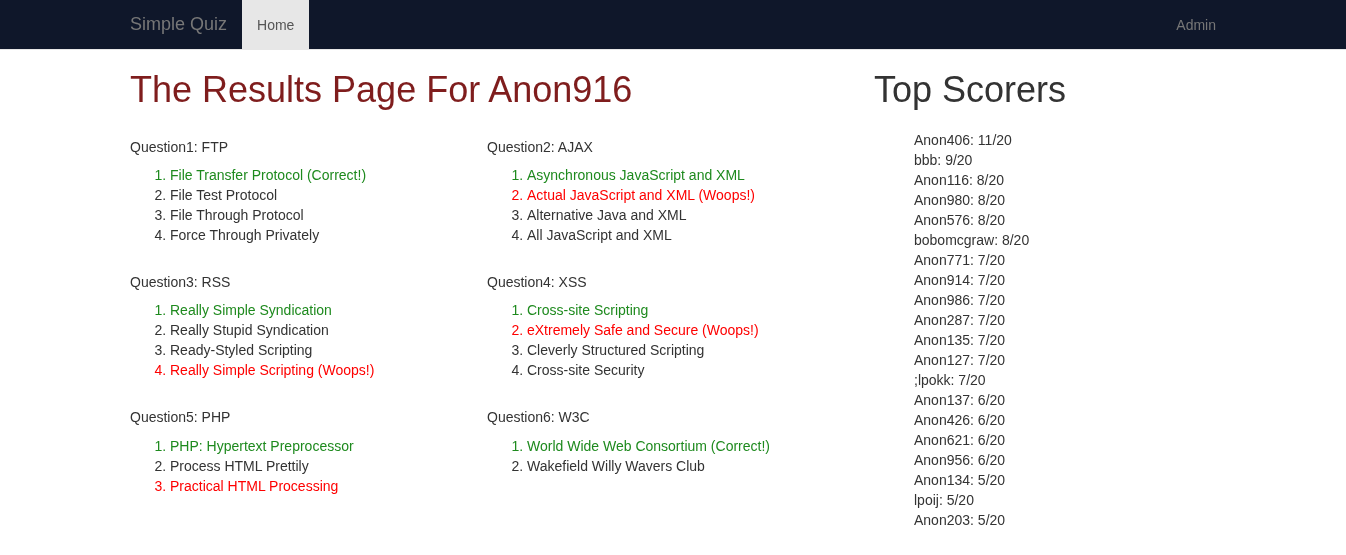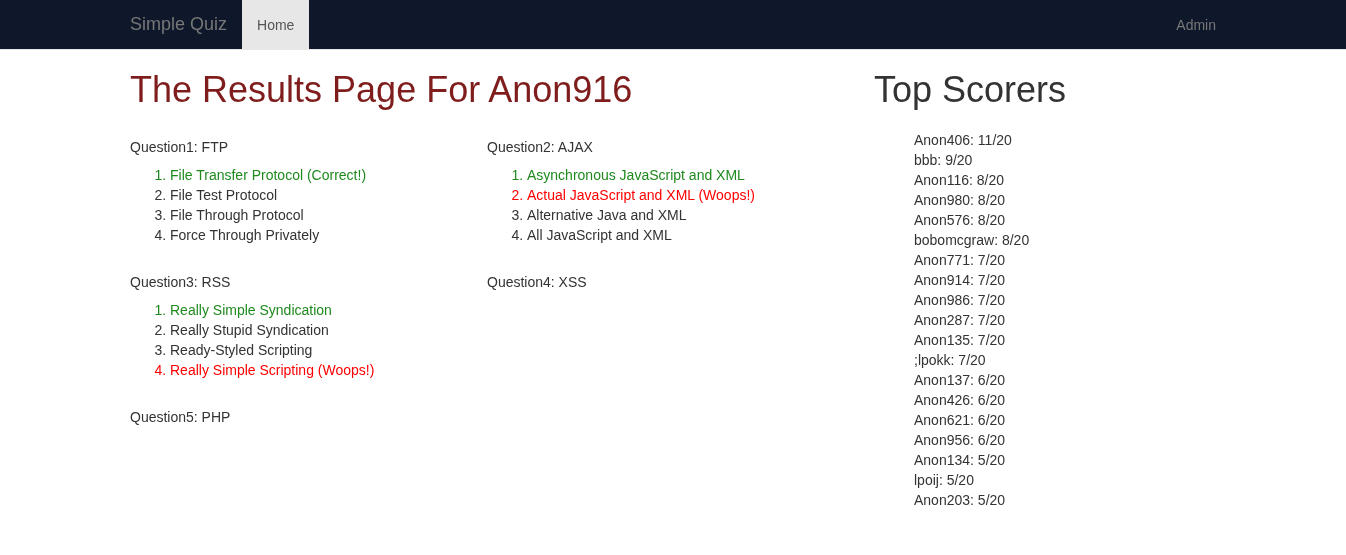--- a/index.html
+++ b/index.html
@@ -208,40 +208,59 @@
             <h2 class="question-title">Question3: RSS</h2>
             <ol class="answers">
               <li class="answers-item correct">Really Simple Syndication</li>
               <li class="answers-item">Really Stupid Syndication</li>
               <li class="answers-item">Ready-Styled Scripting</li>
               <li class="answers-item wrong">Really Simple Scripting (Woops!)</li>
             </ol>
           </div>
           <div class="question-block">
             <h2 class="question-title">Question4: XSS</h2>
+            <ol class="answers">
+              <li class="answers-item correct">Cross-site Scripting</li>
+              <li class="answers-item wrong">eXtremely Safe and Secure (Woops!)</li>
+              <li class="answers-item">Cleverly Structured Scripting</li>
+              <li class="answers-item">Cross-site Security</li>
+            </ol>
           </div>
           <div class="question-block">
             <h2 class="question-title">Question5: PHP</h2>
+            <ol class="answers">
+              <li class="answers-item correct">PHP: Hypertext Preprocessor</li>
+              <li class="answers-item">Process HTML Prettily</li>
+              <li class="answers-item wrong">Practical HTML Processing</li>
+            </ol>
+          </div>
+          <div class="question-block">
+            <h2 class="question-title">Question6: W3C</h2>
+            <ol class="answers">
+              <li class="answers-item correct">World Wide Web Consortium (Correct!)</li>
+              <li class="answers-item">Wakefield Willy Wavers Club</li>
+            </ol>
           </div>
         </div>
     </div>
     <div class="col-scores">
       <h1 class="scores-title">Top Scorers</h1>
       <ul class="scores" id="scores-list">
           <li><span class="uname">Anon406</span><span class="uscore">: 11/20</span></li>
           <li><span class="uname">bbb</span><span class="uscore">: 9/20</span></li>
           <li><span class="uname">Anon116</span><span class="uscore">: 8/20</span></li>
           <li><span class="uname">Anon980</span><span class="uscore">: 8/20</span></li>
           <li><span class="uname">Anon576</span><span class="uscore">: 8/20</span></li>
           <li><span class="uname">bobomcgraw</span><span class="uscore">: 8/20</span></li>
           <li><span class="uname">Anon771</span><span class="uscore">: 7/20</span></li>
           <li><span class="uname">Anon914</span><span class="uscore">: 7/20</span></li>
           <li><span class="uname">Anon986</span><span class="uscore">: 7/20</span></li>
           <li><span class="uname">Anon287</span><span class="uscore">: 7/20</span></li>
           <li><span class="uname">Anon135</span><span class="uscore">: 7/20</span></li>
+          <li><span class="uname">Anon127</span><span class="uscore">: 7/20</span></li>
           <li><span class="uname">;lpokk</span><span class="uscore">: 7/20</span></li>
           <li><span class="uname">Anon137</span><span class="uscore">: 6/20</span></li>
           <li><span class="uname">Anon426</span><span class="uscore">: 6/20</span></li>
           <li><span class="uname">Anon621</span><span class="uscore">: 6/20</span></li>
           <li><span class="uname">Anon956</span><span class="uscore">: 6/20</span></li>
           <li><span class="uname">Anon134</span><span class="uscore">: 5/20</span></li>
           <li><span class="uname">lpoij</span><span class="uscore">: 5/20</span></li>
           <li><span class="uname">Anon203</span><span class="uscore">: 5/20</span></li>
         </ul>
     </div>

